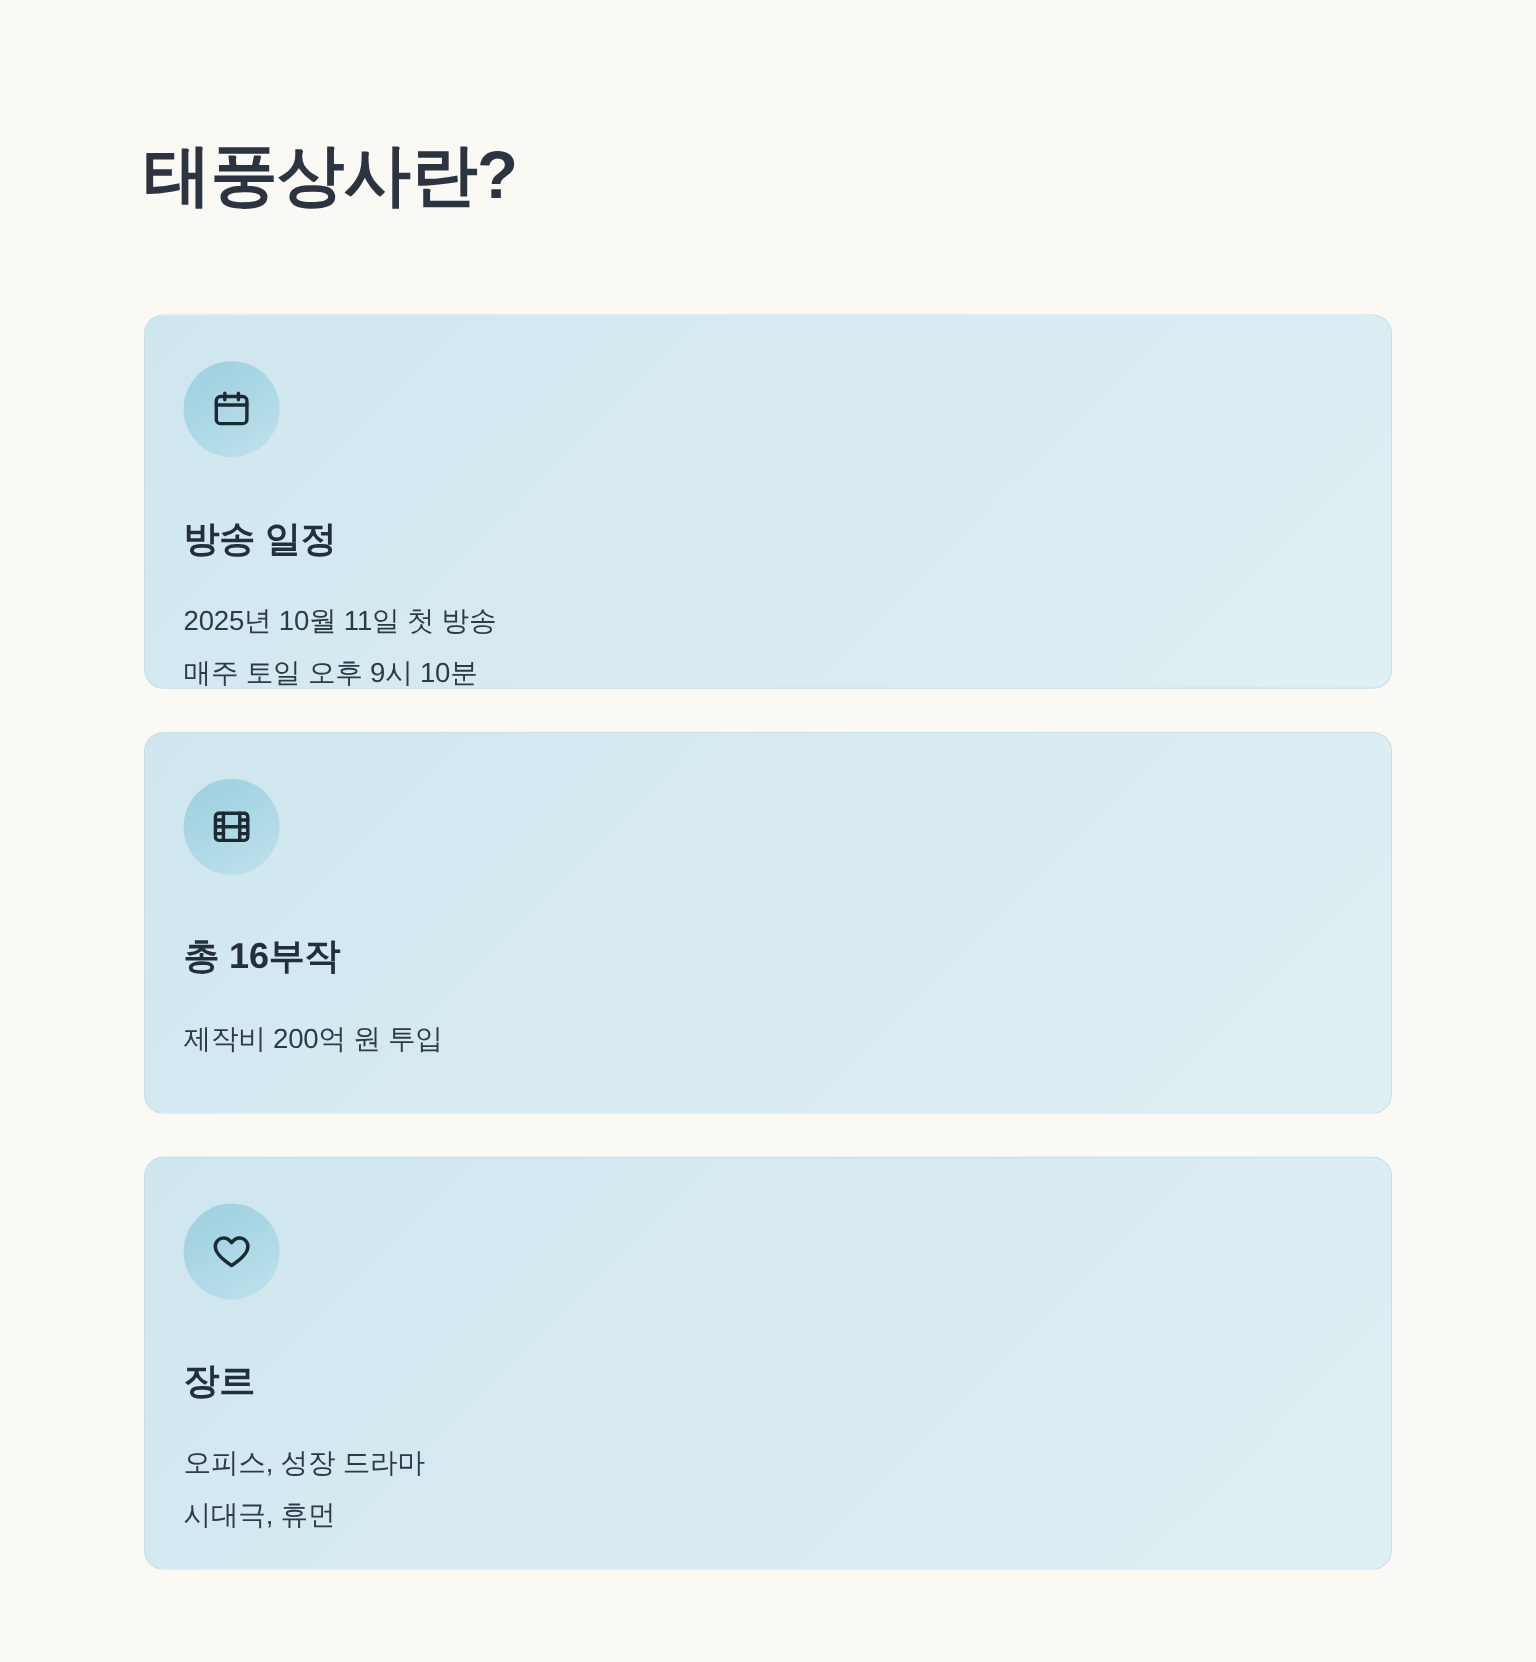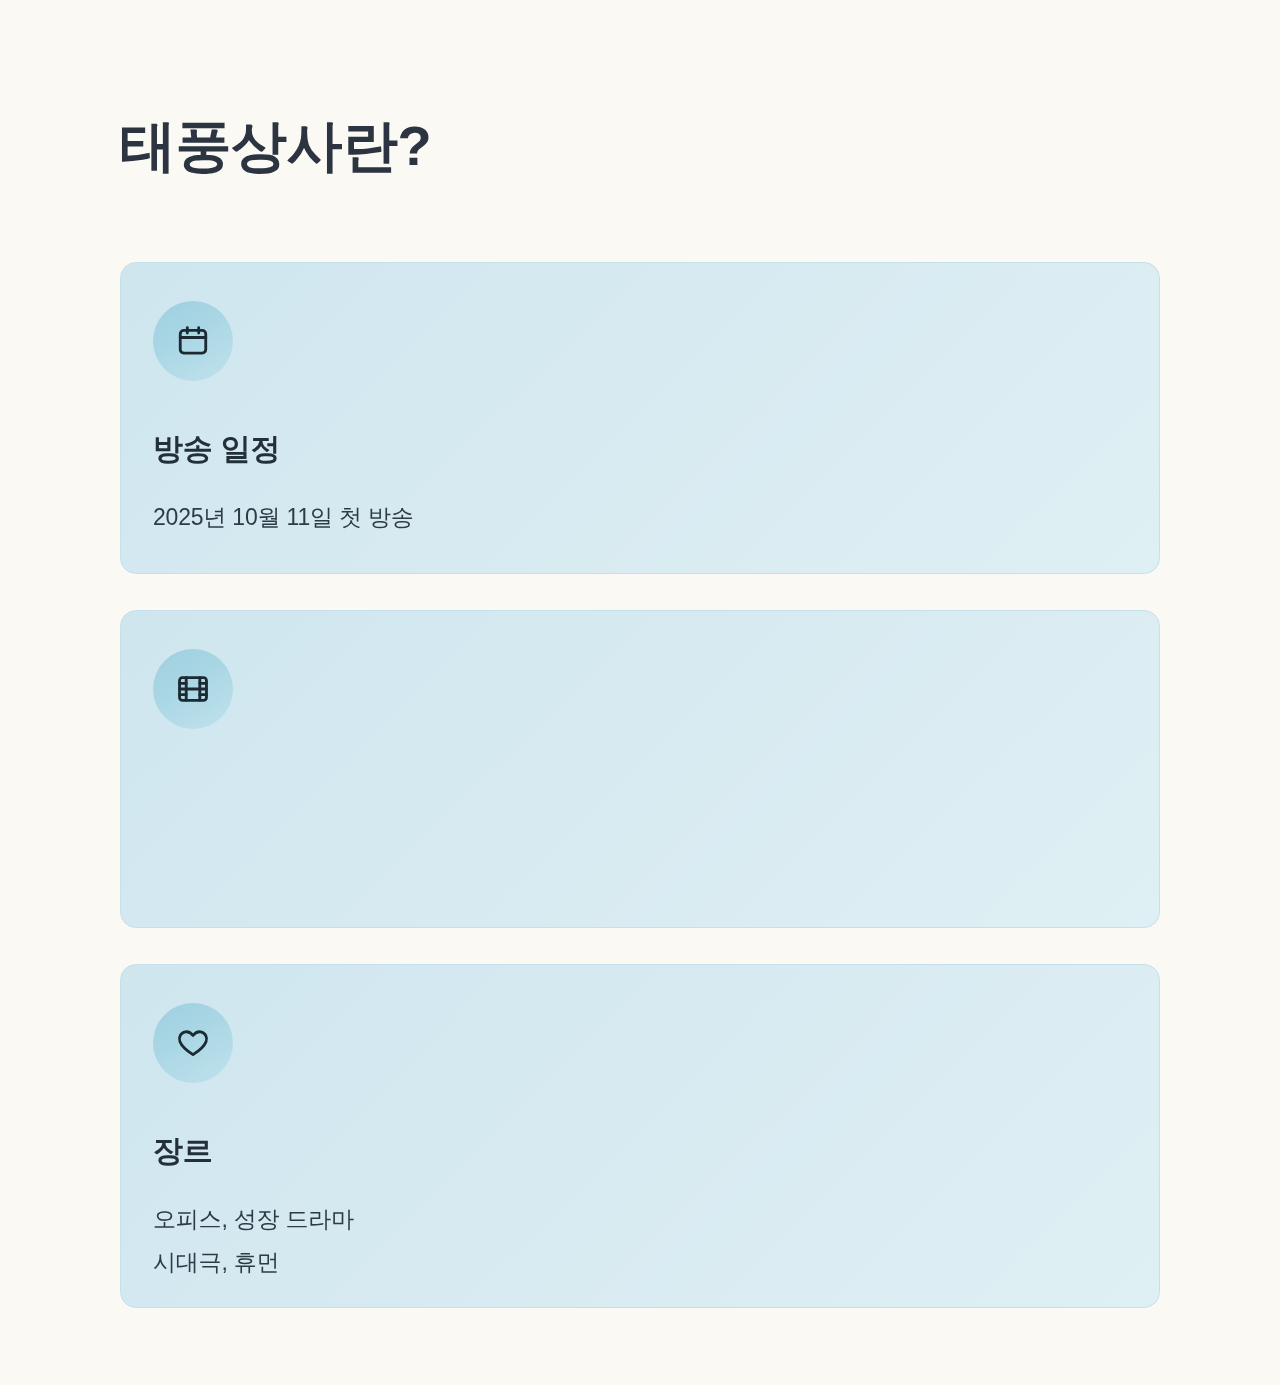--- a/index.html
+++ b/index.html
@@ -101,37 +101,40 @@
         <svg width="34" height="34" viewBox="0 0 24 24" fill="none" stroke="#1c2b33" stroke-width="2" stroke-linecap="round" stroke-linejoin="round">
           <rect x="3" y="4.5" width="18" height="16" rx="2.5"></rect>
           <line x1="3" y1="9.5" x2="21" y2="9.5"></line>
           <line x1="8" y1="2.6" x2="8" y2="6.4"></line>
           <line x1="16" y1="2.6" x2="16" y2="6.4"></line>
         </svg>
       </div>
       <h2 class="card-title">방송 일정</h2>
       <div class="card-lines">
         <div class="card-line">2025년 10월 11일 첫 방송</div>
+        <div class="card-line">매주 토일 오후 9시 10분</div>
       </div>
     </div>
 
     <div class="card card-2">
       <div class="icon-badge">
         <svg width="34" height="34" viewBox="0 0 24 24" fill="none" stroke="#1c2b33" stroke-width="2" stroke-linecap="round" stroke-linejoin="round">
           <rect x="2.5" y="4" width="19" height="16" rx="2"></rect>
           <line x1="7.2" y1="4" x2="7.2" y2="20"></line>
           <line x1="16.8" y1="4" x2="16.8" y2="20"></line>
           <line x1="2.5" y1="12" x2="21.5" y2="12"></line>
           <line x1="2.5" y1="8" x2="7.2" y2="8"></line>
           <line x1="2.5" y1="16" x2="7.2" y2="16"></line>
           <line x1="16.8" y1="8" x2="21.5" y2="8"></line>
           <line x1="16.8" y1="16" x2="21.5" y2="16"></line>
         </svg>
       </div>
+      <h2 class="card-title">총 16부작</h2>
       <div class="card-lines">
+        <div class="card-line">제작비 200억 원 투입</div>
       </div>
     </div>
 
     <div class="card card-3">
       <div class="icon-badge">
         <svg width="34" height="34" viewBox="0 0 24 24" fill="none" stroke="#1c2b33" stroke-width="2" stroke-linecap="round" stroke-linejoin="round">
           <path d="M12 20.2s-7.4-4.6-9.2-9.1C1.6 7.9 3.3 4.6 6.6 4.1c2-.3 3.9.7 5.4 2.6 1.5-1.9 3.4-2.9 5.4-2.6 3.3.5 5 3.8 3.8 7-1.8 4.5-9.2 9.1-9.2 9.1z"></path>
         </svg>
       </div>
       <h2 class="card-title">장르</h2>

